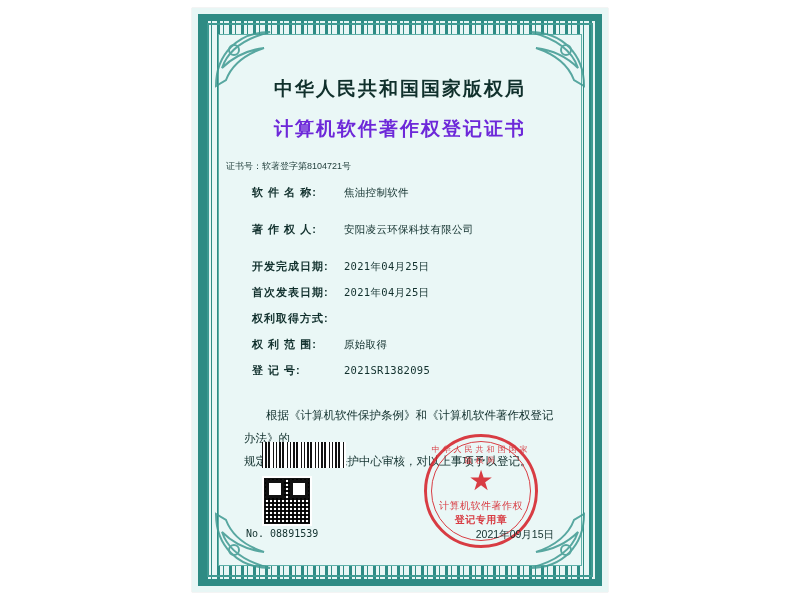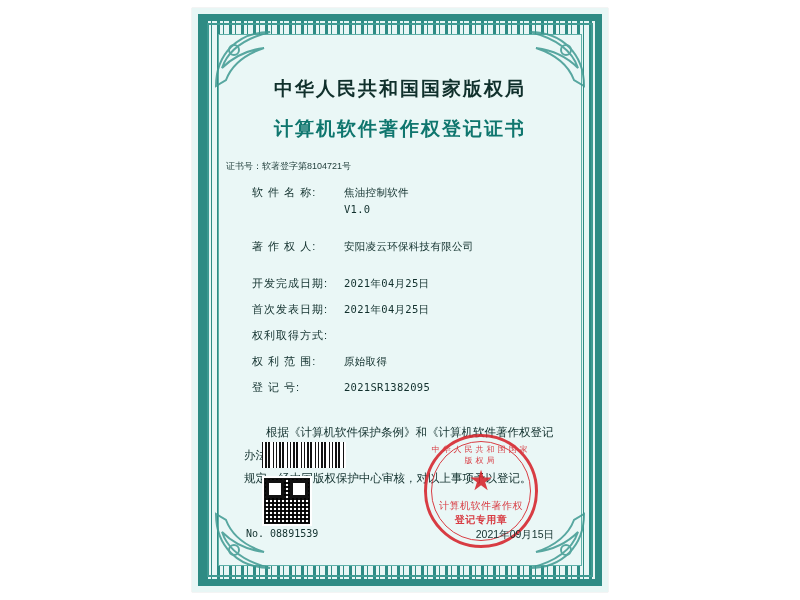--- a/index.html
+++ b/index.html
@@ -98,21 +98,21 @@
     letter-spacing: 2px;
     margin-top: 34px;
     color: #10302c;
   }
   .title-sub {
     text-align: center;
     font-size: 19px;
     font-weight: bold;
     letter-spacing: 2px;
     margin-top: 14px;
-    color: #0f766e;
+    color: #6d28d9;
   }
 
   .cert-no {
     text-align: left;
     font-size: 9px;
     margin-top: 18px;
     padding-right: 4px;
     color: #1d3b38;
     font-family: "Liberation Sans", sans-serif;
   }
@@ -127,21 +127,21 @@
     align-items: flex-start;
     margin-bottom: 11px;
     font-size: 11px;
     line-height: 15px;
   }
   .field-label {
     width: 92px;
     flex: 0 0 92px;
     letter-spacing: 1px;
     color: #11302d;
-    font-weight: normal;
+    font-weight: bold;
   }
   .field-value {
     flex: 1;
     color: #11302d;
     font-family: "DejaVu Sans Mono", monospace;
     font-size: 10.5px;
     letter-spacing: .3px;
   }
   .field-value .line2 {
     display: block;
@@ -297,21 +297,20 @@
       <div class="title-sub">计算机软件著作权登记证书</div>
 
       <div class="cert-no">证书号：软著登字第8104721号</div>
 
       <div class="fields">
 
         <div class="field-row">
           <div class="field-label">软 件 名 称:</div>
           <div class="field-value">
             <span>焦油控制软件</span>
-            <span class="line2">V1.0</span>
           </div>
         </div>
 
         <div class="field-row gap-lg">
           <div class="field-label">著 作 权 人:</div>
           <div class="field-value">安阳凌云环保科技有限公司</div>
         </div>
 
         <div class="field-row gap-lg">
           <div class="field-label">开发完成日期:</div>

